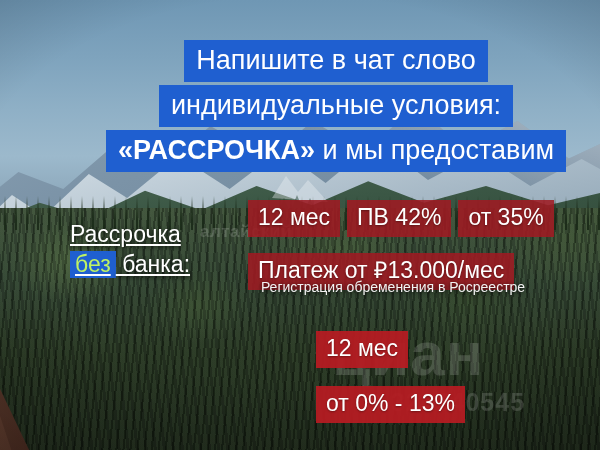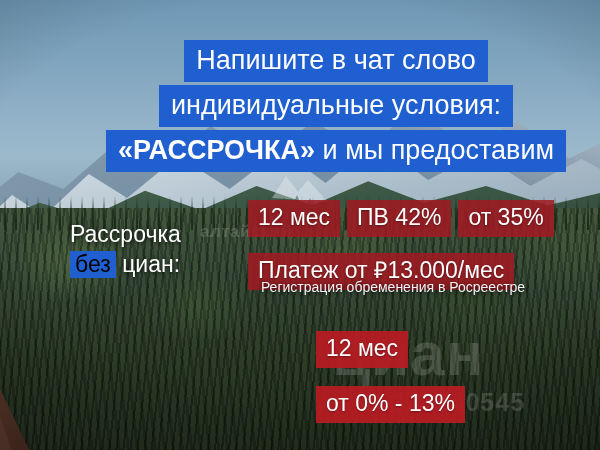--- a/index.html
+++ b/index.html
@@ -136,26 +136,26 @@
 
   
   .row-label {
     position: absolute;
     color: #ffffff;
     font-size: 23px;
     line-height: 1.30;
     text-shadow: 0 1px 4px rgba(0,0,0,.75);
     white-space: nowrap;
   }
-  #label-no-bank { left: 70px; top: 220px; }
+  #label-no-bank { left: 70px; top: 220px; text-decoration: underline; }
   #label-bank    { left: 66px; top: 337px; }
 
   .hl-chip {
     background: #1f5fd0;
-    color: #000000;
+    color: #bef264;
     padding: 0 5px 1px 5px;
     text-shadow: none;
   }
 
   .badges {
     position: absolute;
     display: flex;
     flex-direction: column;
   }
   .badge-row {
@@ -222,21 +222,21 @@
   <div class="wm-id">ID 326240545</div>
 
   <div class="headline">
     <div class="hl-line">Напишите в чат слово</div>
     <div class="hl-line">индивидуальные условия:</div>
     <div class="hl-line bold-part"><b>«РАССРОЧКА»</b><span> и мы предоставим</span></div>
   </div>
 
   <div class="row-label" id="label-no-bank">
     <span>Рассрочка</span><br>
-    <span class="hl-chip">без</span><span> циан:</span>
+    <span class="hl-chip">без</span><span> банка:</span>
   </div>
 
   <div class="badges" id="badges-no-bank">
     <div class="badge-row">
       <span class="badge dark">12 мес</span>
       <span class="badge dark">ПВ 42%</span>
       <span class="badge dark">от 35%</span>
     </div>
     <div class="badge-row">
       <span class="badge dark">Платеж от ₽13.000/мес</span>

